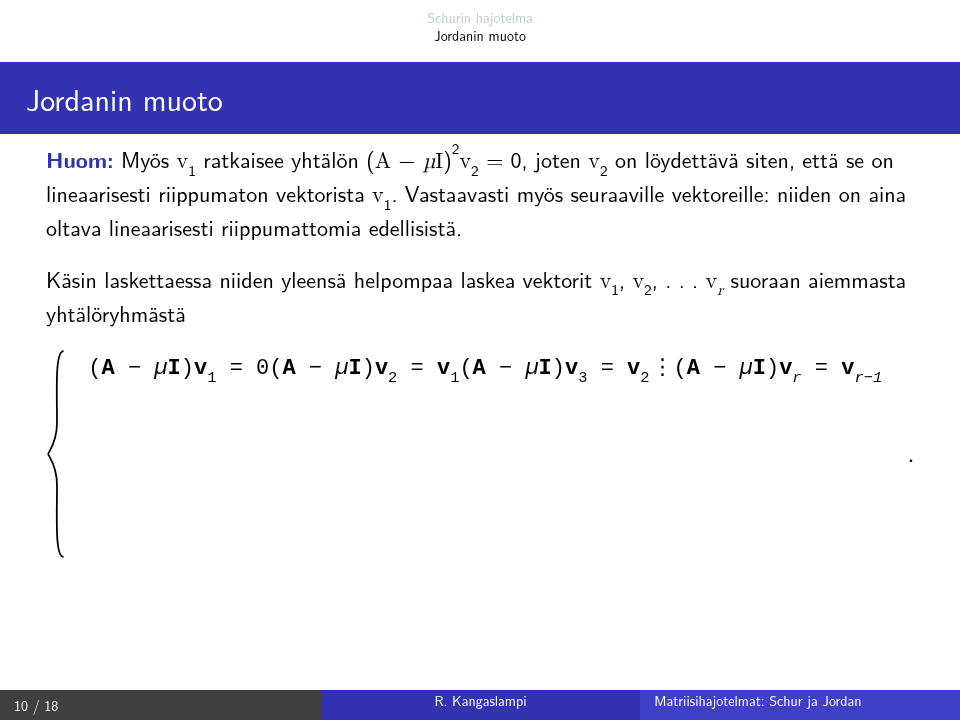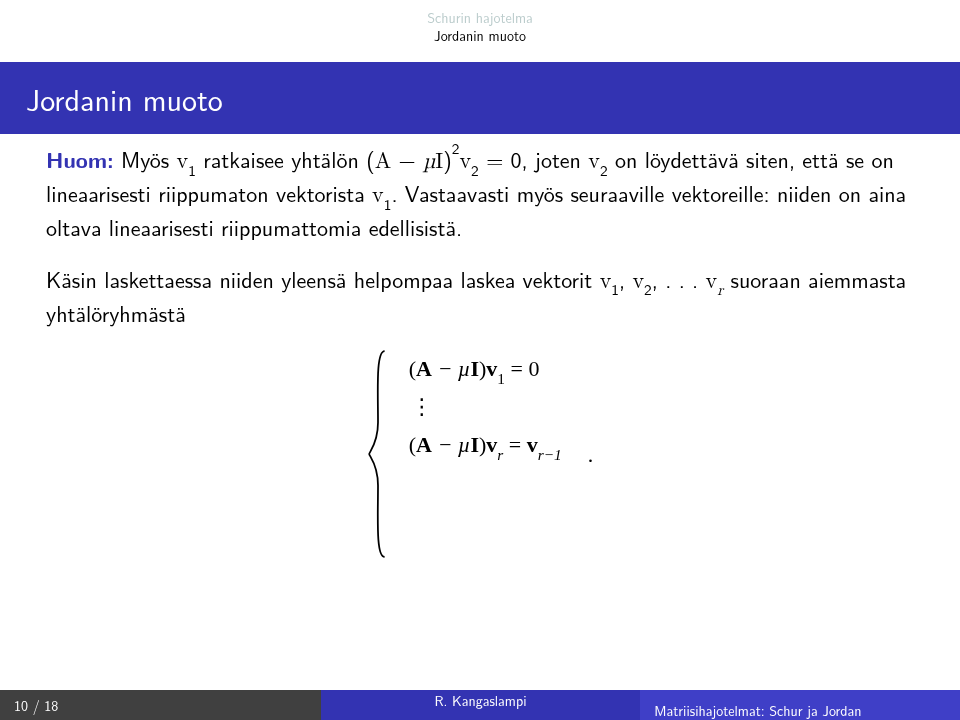--- a/index.html
+++ b/index.html
@@ -72,23 +72,22 @@
   }
   .brace {
     width: 22px;
     position: relative;
     min-height: 210px;
     color: #000;
   }
   .brace svg { position: absolute; left: 0; top: 0; height: 100%; width: 100%; }
   .eqs {
     display: flex;
-    flex-direction: column;
-    gap: 6px;
-    font-family: Liberation Serif, serif;
+    flex-direction: row;
+    font-family: Liberation Mono, monospace;
     font-size: 22px;
     padding-top: 4px;
   }
   .eqs .row { white-space: nowrap; }
   .eqs .dots { padding-left: 2px; }
   .period {
     display: flex;
     align-items: center;
     padding-left: 6px;
     font-family: serif;
@@ -117,21 +116,21 @@
     background: #3333b2;
     color: #fff;
     display: flex;
     justify-content: center;
   }
   .footer .c {
     flex: 1 1 auto;
     background: #3f3fc7;
     color: #fff;
     display: flex;
-    align-items: flex-end;
+    align-items: flex-start;
     padding-left: 14px;
     box-sizing: border-box;
   }
 </style>
 </head>
 <body>
 
 <div class="slide">
 
   <div class="topnav">
@@ -157,20 +156,26 @@
       <div class="eqgroup">
         <div class="brace">
           <svg viewBox="0 0 20 200" preserveAspectRatio="none">
             <path d="M16 2 C8 2 10 40 10 70 C10 90 2 98 2 100 C2 102 10 110 10 130 C10 160 8 198 16 198" stroke="#000" stroke-width="1.6" fill="none"></path>
           </svg>
         </div>
         <div class="eqs">
           <div class="row">
             <span>(</span><span style="font-weight:600;font-style:normal">A</span><span style="font-style:italic"> − µ</span><span style="font-weight:600;font-style:normal">I</span><span>)</span><span style="font-weight:600;font-style:normal">v</span><sub>1</sub><span> = 0</span>
           </div>
+          <div class="row">
+            <span>(</span><span style="font-weight:600;font-style:normal">A</span><span style="font-style:italic"> − µ</span><span style="font-weight:600;font-style:normal">I</span><span>)</span><span style="font-weight:600;font-style:normal">v</span><sub>2</sub><span> = </span><span style="font-weight:600;font-style:normal">v</span><sub>1</sub>
+          </div>
+          <div class="row">
+            <span>(</span><span style="font-weight:600;font-style:normal">A</span><span style="font-style:italic"> − µ</span><span style="font-weight:600;font-style:normal">I</span><span>)</span><span style="font-weight:600;font-style:normal">v</span><sub>3</sub><span> = </span><span style="font-weight:600;font-style:normal">v</span><sub>2</sub>
+          </div>
           <div class="row dots">⋮</div>
           <div class="row">
             <span>(</span><span style="font-weight:600;font-style:normal">A</span><span style="font-style:italic"> − µ</span><span style="font-weight:600;font-style:normal">I</span><span>)</span><span style="font-weight:600;font-style:normal">v</span><sub style="font-style:italic">r</sub><span> = </span><span style="font-weight:600;font-style:normal">v</span><sub style="font-style:italic">r−1</sub>
           </div>
         </div>
         <div class="period">.</div>
       </div>
     </div>
 
   </div>

